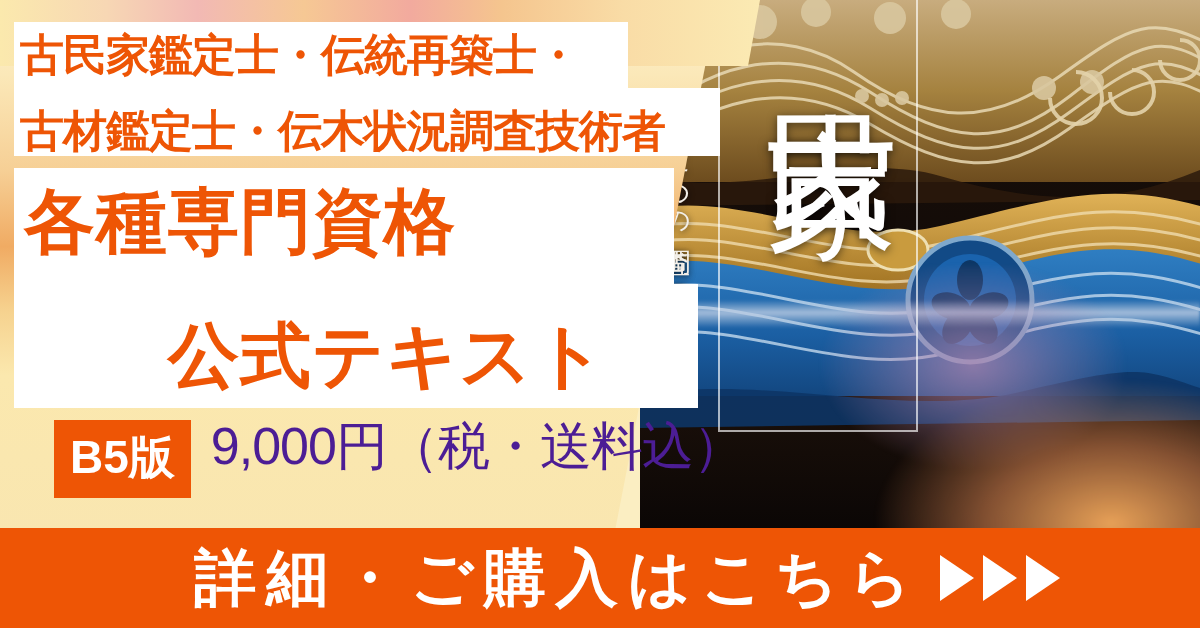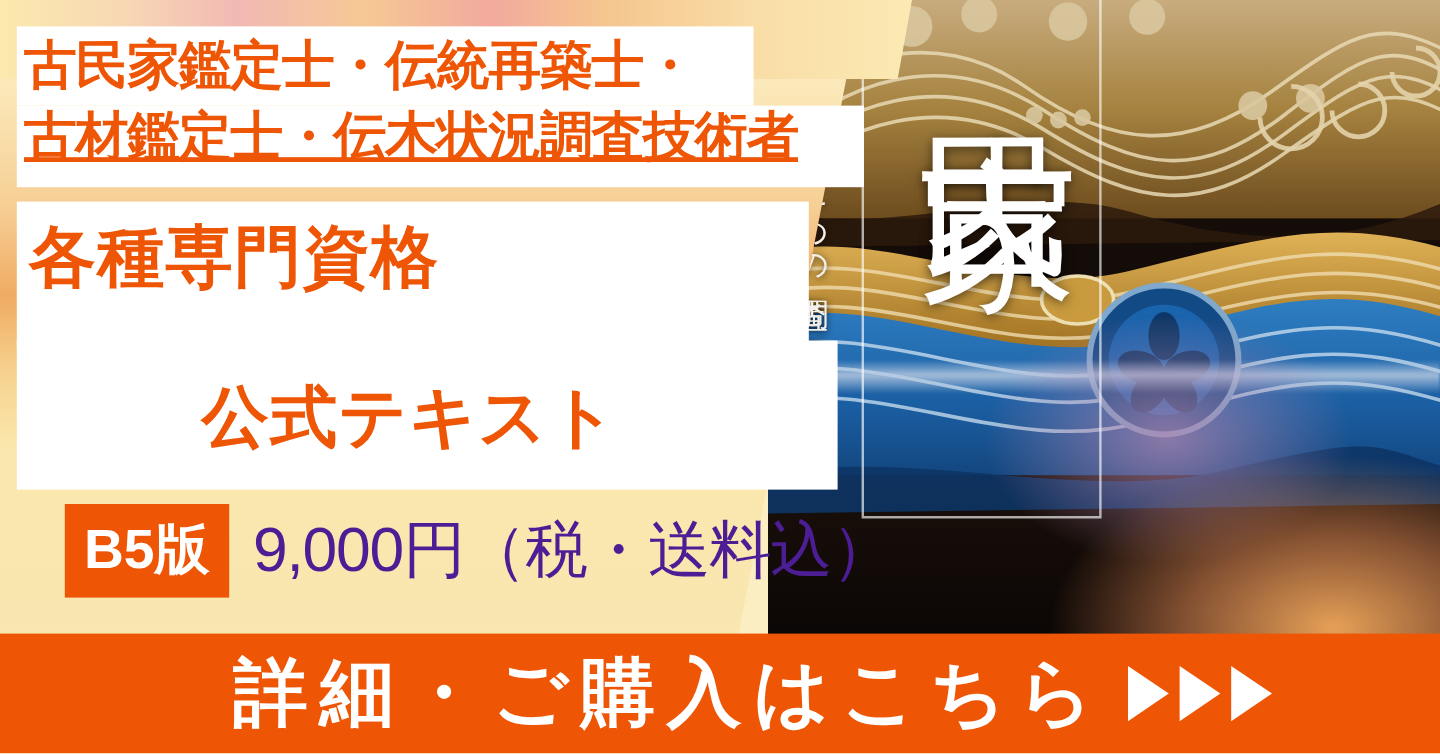--- a/index.html
+++ b/index.html
@@ -98,37 +98,37 @@
 
   .lead{
     position:absolute;left:20px;
     font-size:44px;line-height:1;
     font-weight:700;
     color:#ee5505;
     white-space:nowrap;
     letter-spacing:-1px;
   }
   .lead-1{top:33px;text-align:center;}
-  .lead-2{top:92px;text-decoration:underline;}
+  .lead-2{top:109px;}
 
   .headline{
     position:absolute;
-    font-size:56px;line-height:1;
+    font-size:71px;line-height:1;
     font-weight:700;
     color:#ee5505;
     white-space:nowrap;
     letter-spacing:1px;
   }
   .headline-1{left:24px;top:186px;}
   .headline-2{left:168px;top:320px;}
 
   
   .price-row{
     position:absolute;left:18px;top:420px;
-    display:flex;align-items:center;padding-left:36px;
+    display:flex;align-items:flex-start;padding-left:36px;
   }
   .size-badge{
     background:#ee5505;color:#fff;
     font-size:46px;font-weight:700;line-height:1;
     padding:14px 16px 18px 16px;
     letter-spacing:0px;
     white-space:nowrap;
   }
   .price-text{
     margin-left:20px;

